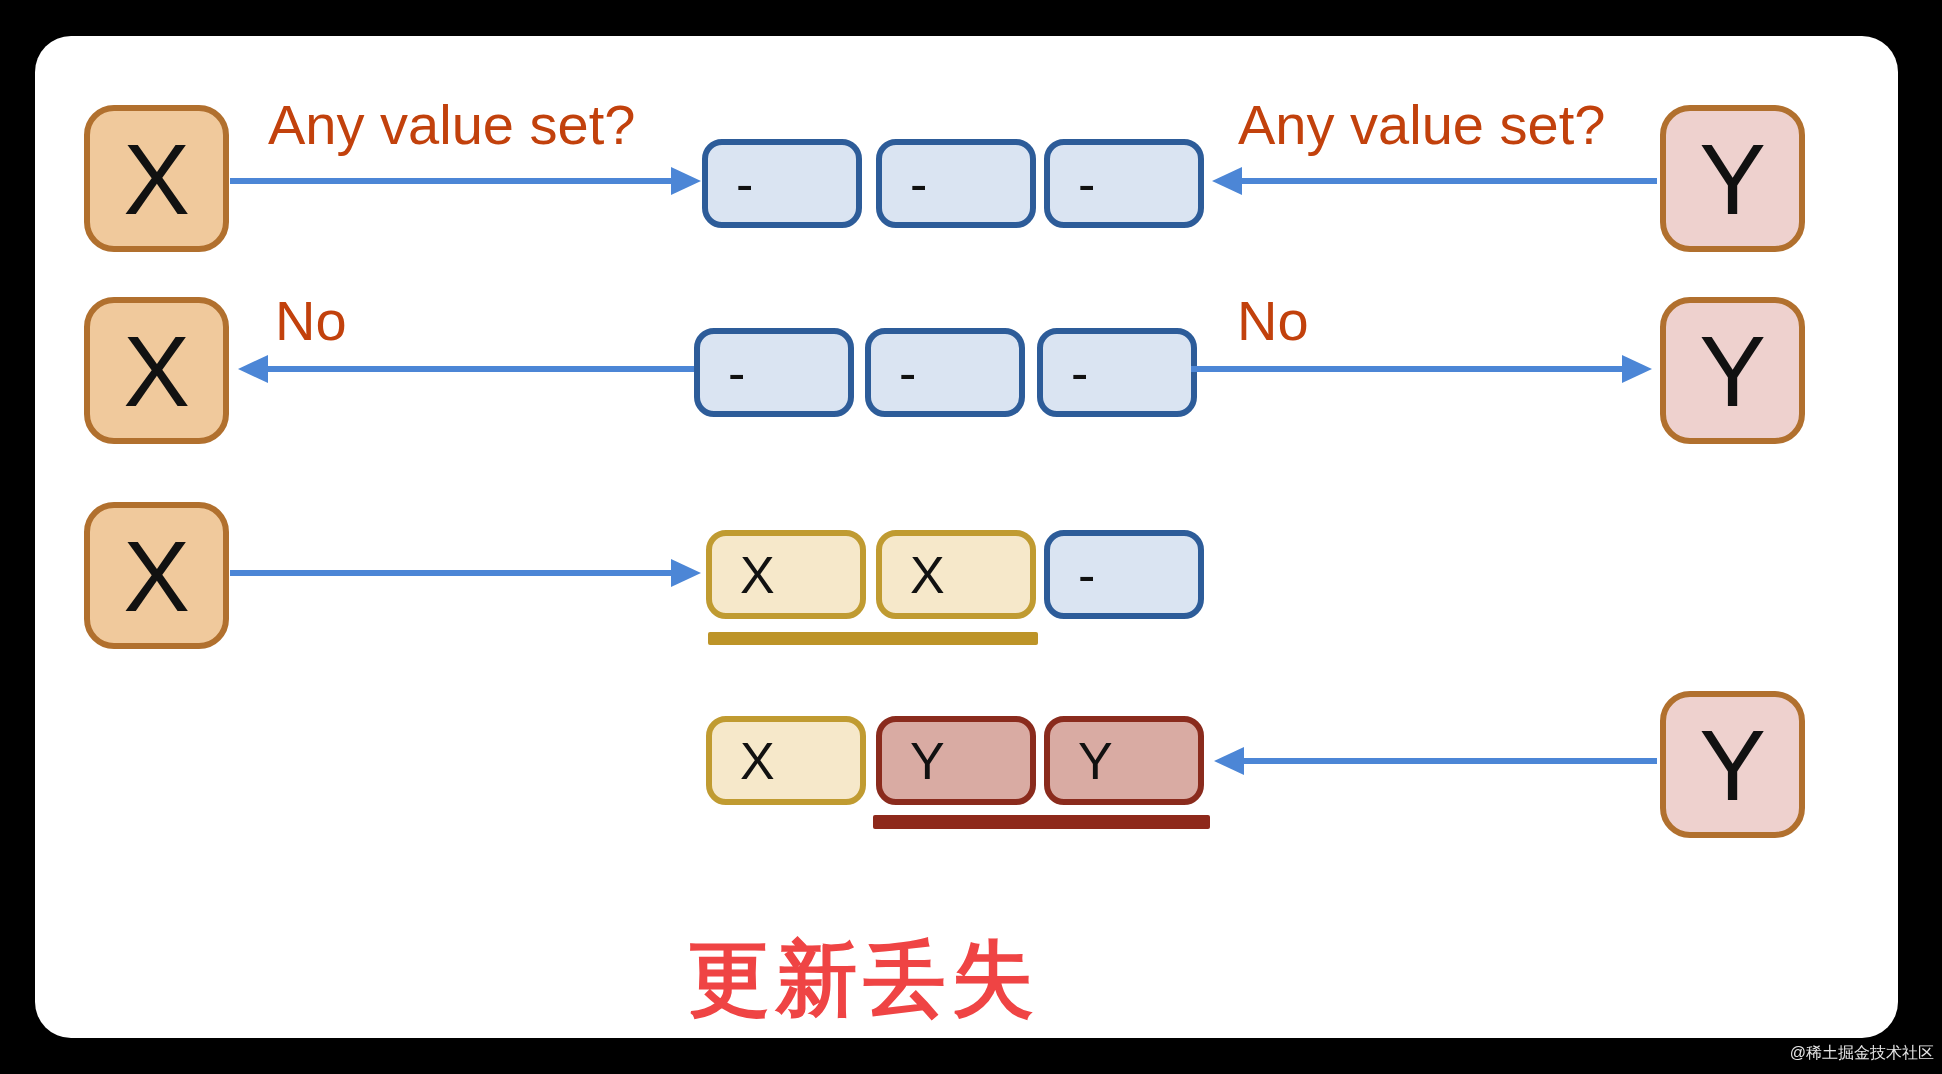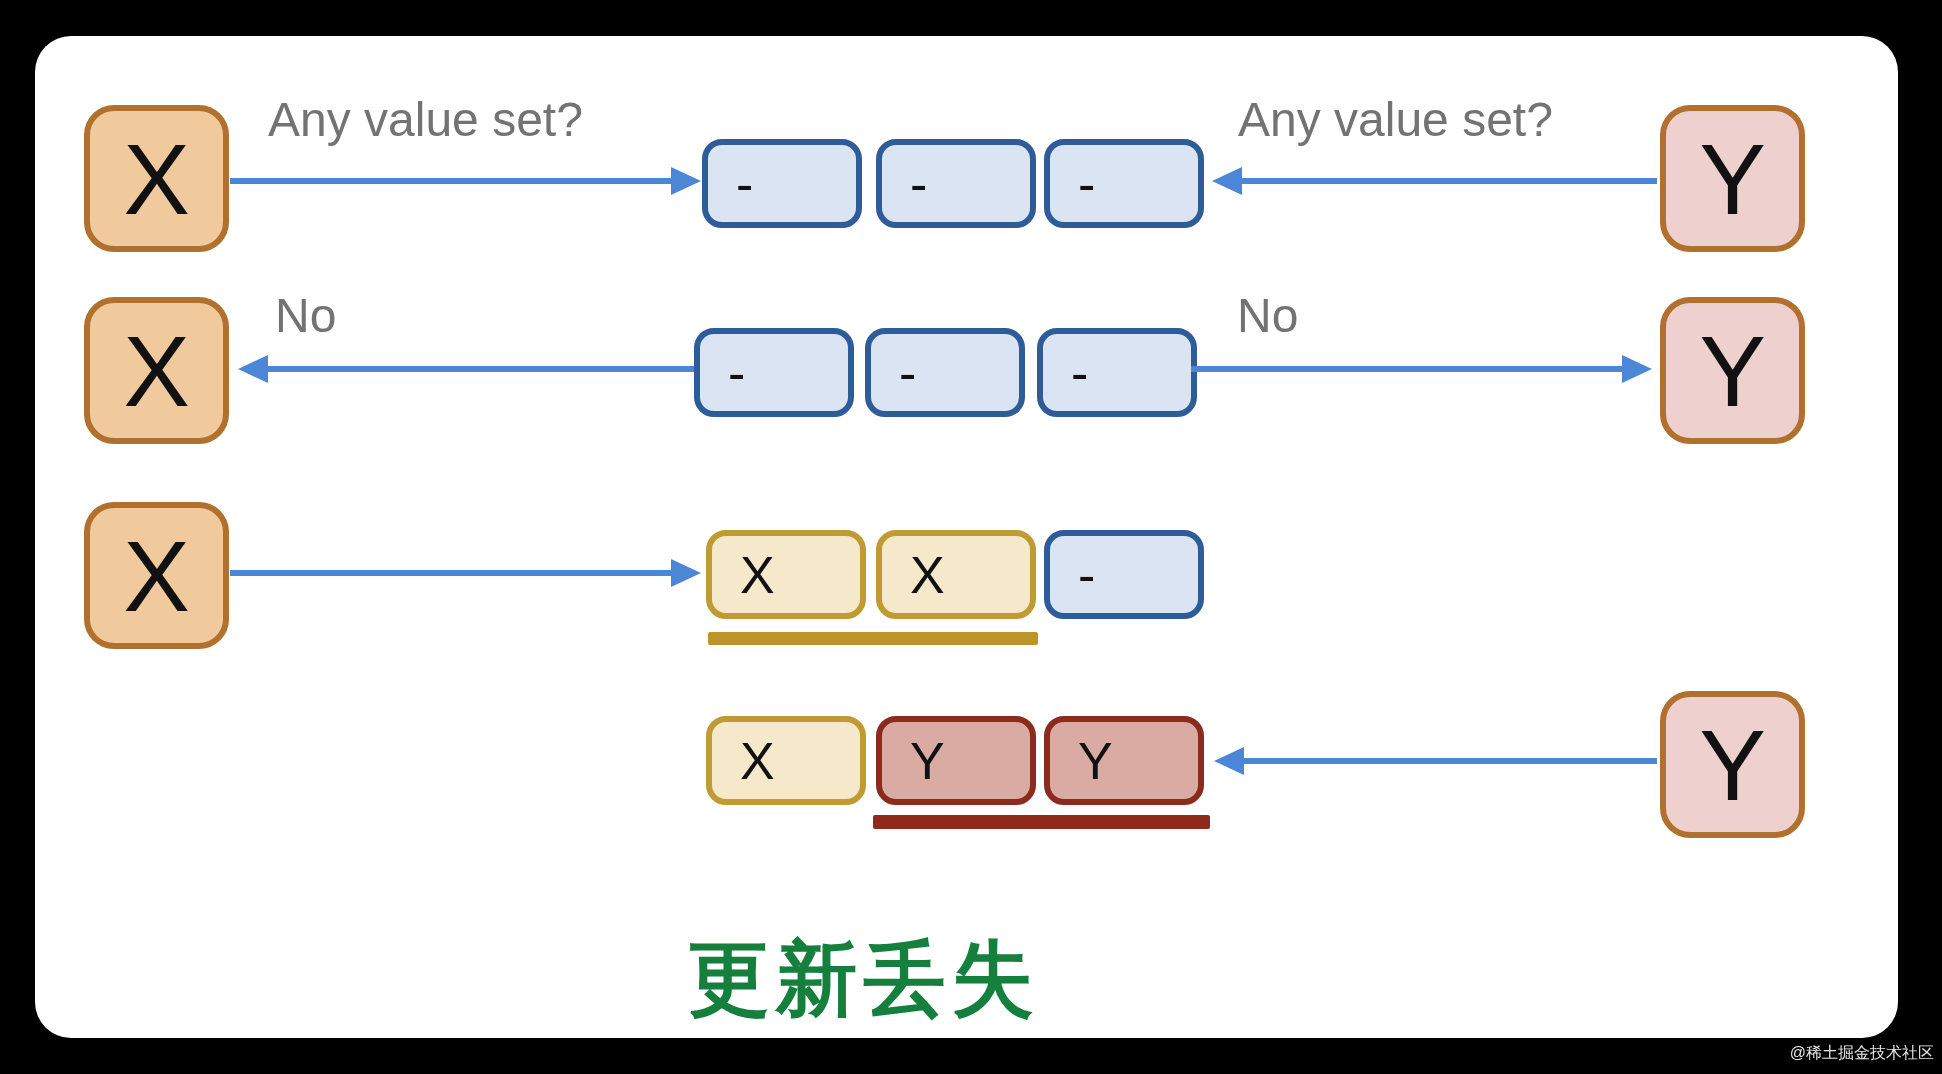--- a/index.html
+++ b/index.html
@@ -42,27 +42,27 @@
   .arrow.right::after{
     content:"";position:absolute;left:100%;top:50%;transform:translateY(-50%);
     border-left:30px solid var(--arrow);
     border-top:14px solid transparent;border-bottom:14px solid transparent;
   }
   .arrow.left::before{
     content:"";position:absolute;right:100%;top:50%;transform:translateY(-50%);
     border-right:30px solid var(--arrow);
     border-top:14px solid transparent;border-bottom:14px solid transparent;
   }
-  .lbl{position:absolute;font-size:48px;color:#737373;line-height:1.1;white-space:nowrap;}
+  .lbl{position:absolute;font-size:56px;color:#c2410c;line-height:1.1;white-space:nowrap;}
   .bar{position:absolute;height:13px;border-radius:2px;}
   .bar.ul-x{background:var(--underline-x);}
   .bar.ul-y{background:var(--underline-y);height:14px;}
   .title{
     position:absolute;left:35px;top:925px;width:1657px;text-align:center;
-    font-size:82px;font-weight:700;color:#15803d;letter-spacing:6px;
+    font-size:82px;font-weight:700;color:#ef4444;letter-spacing:6px;
   }
   .watermark{
     position:absolute;right:8px;top:1043px;font-size:16px;
     color:var(--watermark-color);
   }
 </style>
 </head>
 <body>
 
 <div class="panel"></div>

